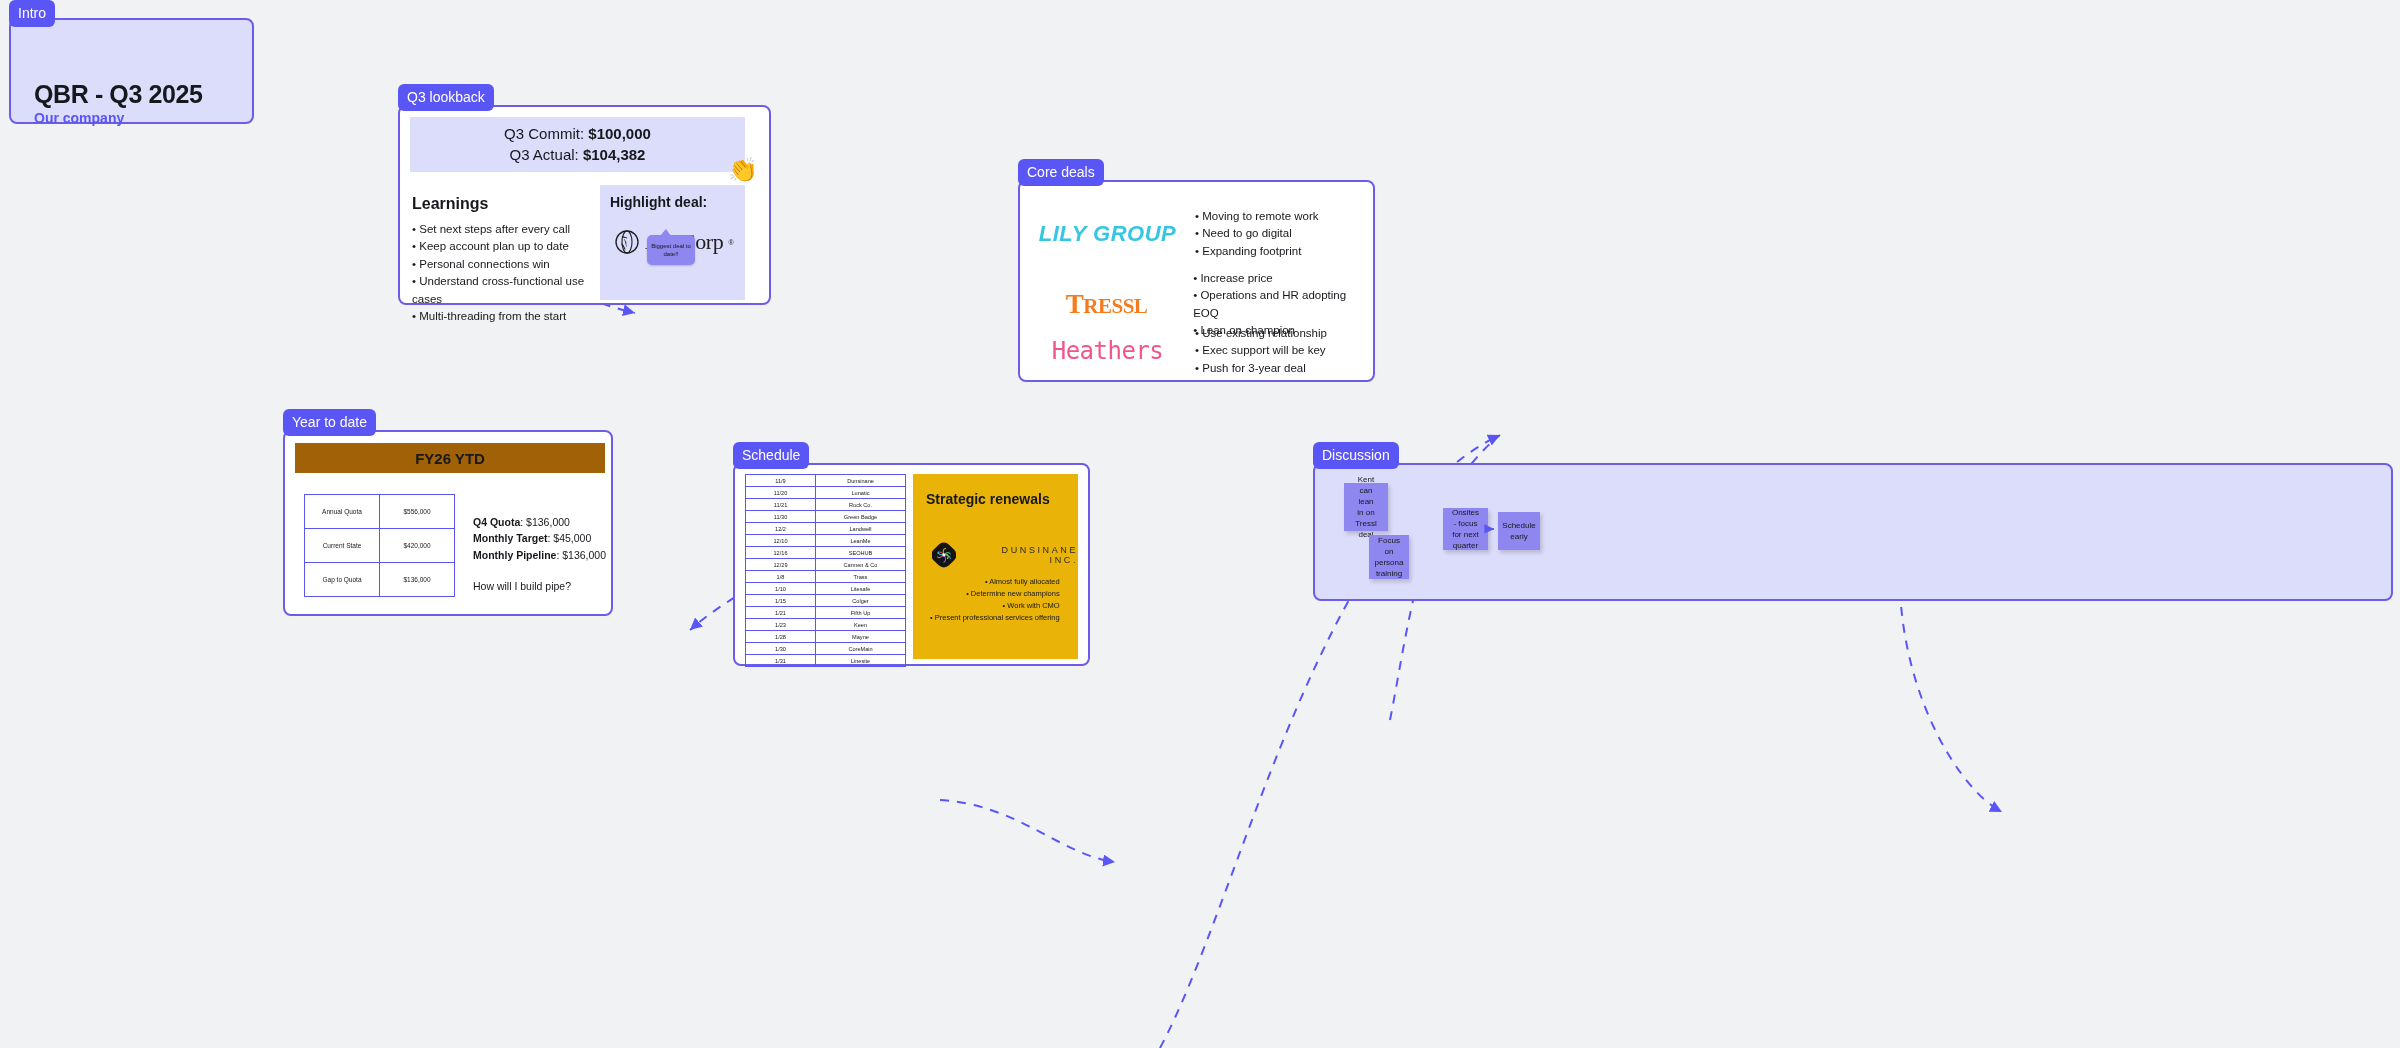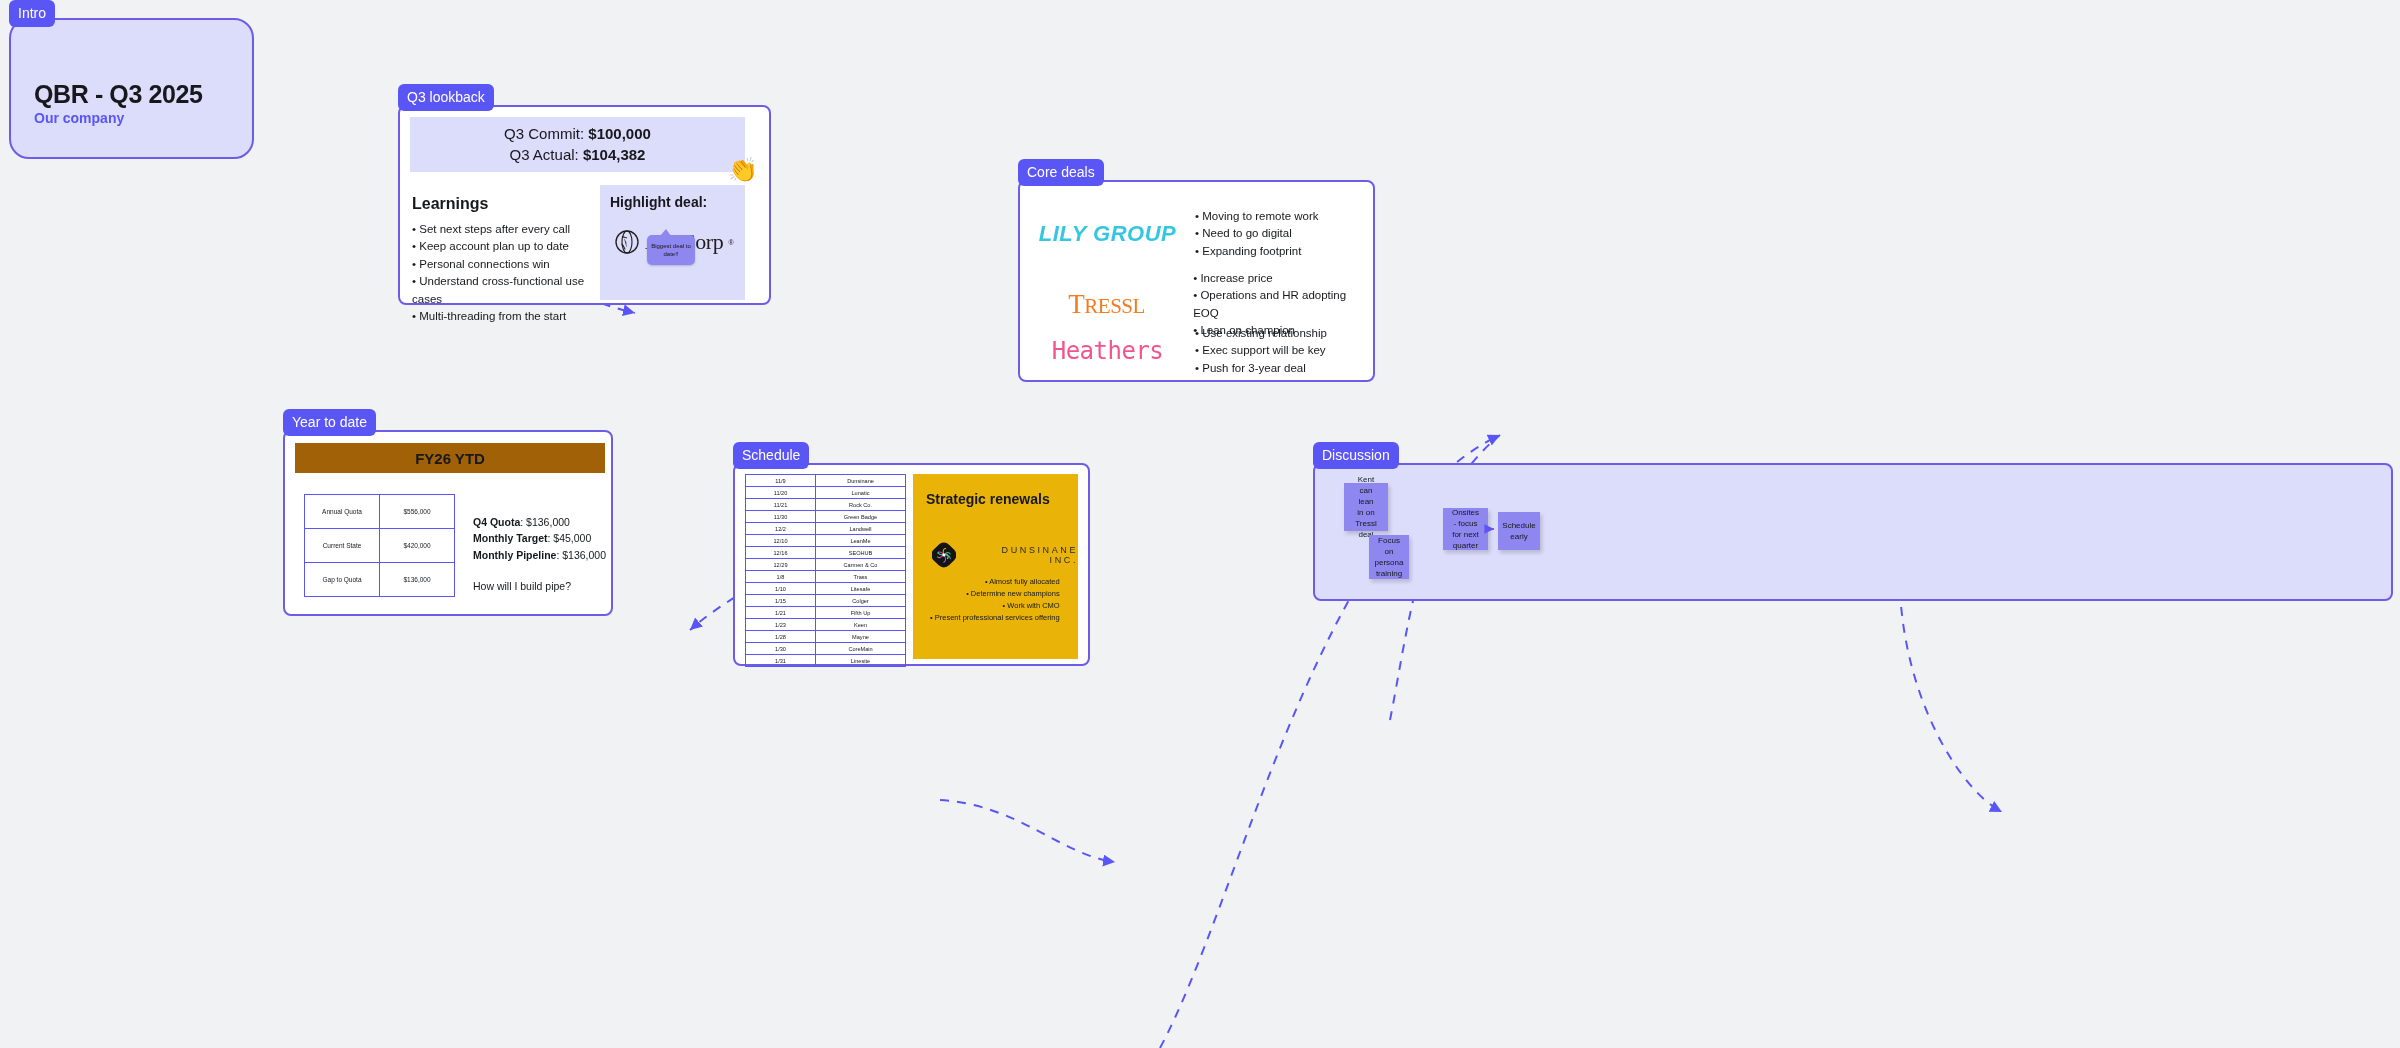--- a/index.html
+++ b/index.html
@@ -29,21 +29,21 @@
     color: #ffffff;
     font-size: 14px;
     line-height: 1;
     padding: 6px 9px 7px 9px;
     border-radius: 6px;
     white-space: nowrap;
     font-family: "Liberation Sans", sans-serif;
   }
 
   
-  #intro-card { left: 9px; top: 18px; width: 245px; height: 141px; background:#dcdcfb; border:2px solid #6c5ce7; border-radius:20px; position:absolute; }
+  #intro-card { left: 9px; top: 18px; width: 245px; height: 106px; background:#dcdcfb; border:2px solid #6c5ce7; border-radius:8px; position:absolute; }
   #intro-title { position:absolute; left: 23px; top: 60px; font-size: 25px; font-weight: bold; color: #16181c; letter-spacing: -0.4px;}
   #intro-sub { position:absolute; left: 23px; top: 90px; font-size: 14px; font-weight: bold; color: #5a55f5; }
 
   
   #q3-frame { left: 398px; top: 105px; width: 373px; height: 200px; }
   #q3-banner {
     position:absolute; left: 10px; top: 10px; width: 335px; height: 55px;
     background: #dcdcfb; display:flex; flex-direction:column; align-items:center; justify-content:center;
   }
   #q3-banner .line { font-size: 15px; color:#16181c; line-height: 1.35; }
@@ -68,21 +68,21 @@
     content:""; position:absolute; top:-6px; left: 13px;
     border-left: 6px solid transparent; border-right: 5px solid transparent; border-bottom: 7px solid #8f87f0;
   }
 
   
   #core-frame { left: 1018px; top: 180px; width: 357px; height: 202px; }
   .deal-row { position:absolute; display:flex; align-items:center; width: 100%; }
   .deal-logo { width: 175px; text-align:center; }
   .deal-bullets { font-size: 11.5px; color:#16181c; line-height: 1.52; }
   .logo-lily { font-family:"Liberation Sans", sans-serif; font-style: italic; font-weight:bold; font-size: 22px; color:#35c6e0; letter-spacing:0.5px;}
-  .logo-tressl { font-family:"Liberation Serif", serif; font-weight:normal; font-size: 27px; color:#f77a1c; letter-spacing:-0.5px; }
+  .logo-tressl { font-family:"Liberation Serif", serif; font-weight:bold; font-size: 27px; color:#f77a1c; letter-spacing:-0.5px; }
   .logo-tressl .small { font-size: 21px; }
   .logo-heathers { font-family:"DejaVu Sans Mono", monospace; font-size: 24px; color:#f2548c; letter-spacing:-0.5px;}
 
   
   #ytd-frame { left: 283px; top: 430px; width: 330px; height: 186px; }
   #ytd-banner { position:absolute; left: 10px; top: 11px; width: 310px; height: 30px; background:#a16207; display:flex; align-items:center; justify-content:center; }
   #ytd-banner span { font-size: 15px; font-weight:bold; color:#16181c; }
   #ytd-table { position:absolute; left: 19px; top: 62px; border-collapse: collapse; }
   #ytd-table td { border: 1px solid #5a55f5; width: 75px; height: 34px; text-align:center; font-size: 6.5px; color:#16181c; }
   #ytd-side { position:absolute; left: 188px; top: 82px; font-size: 10.5px; color:#16181c; line-height: 1.55; }

